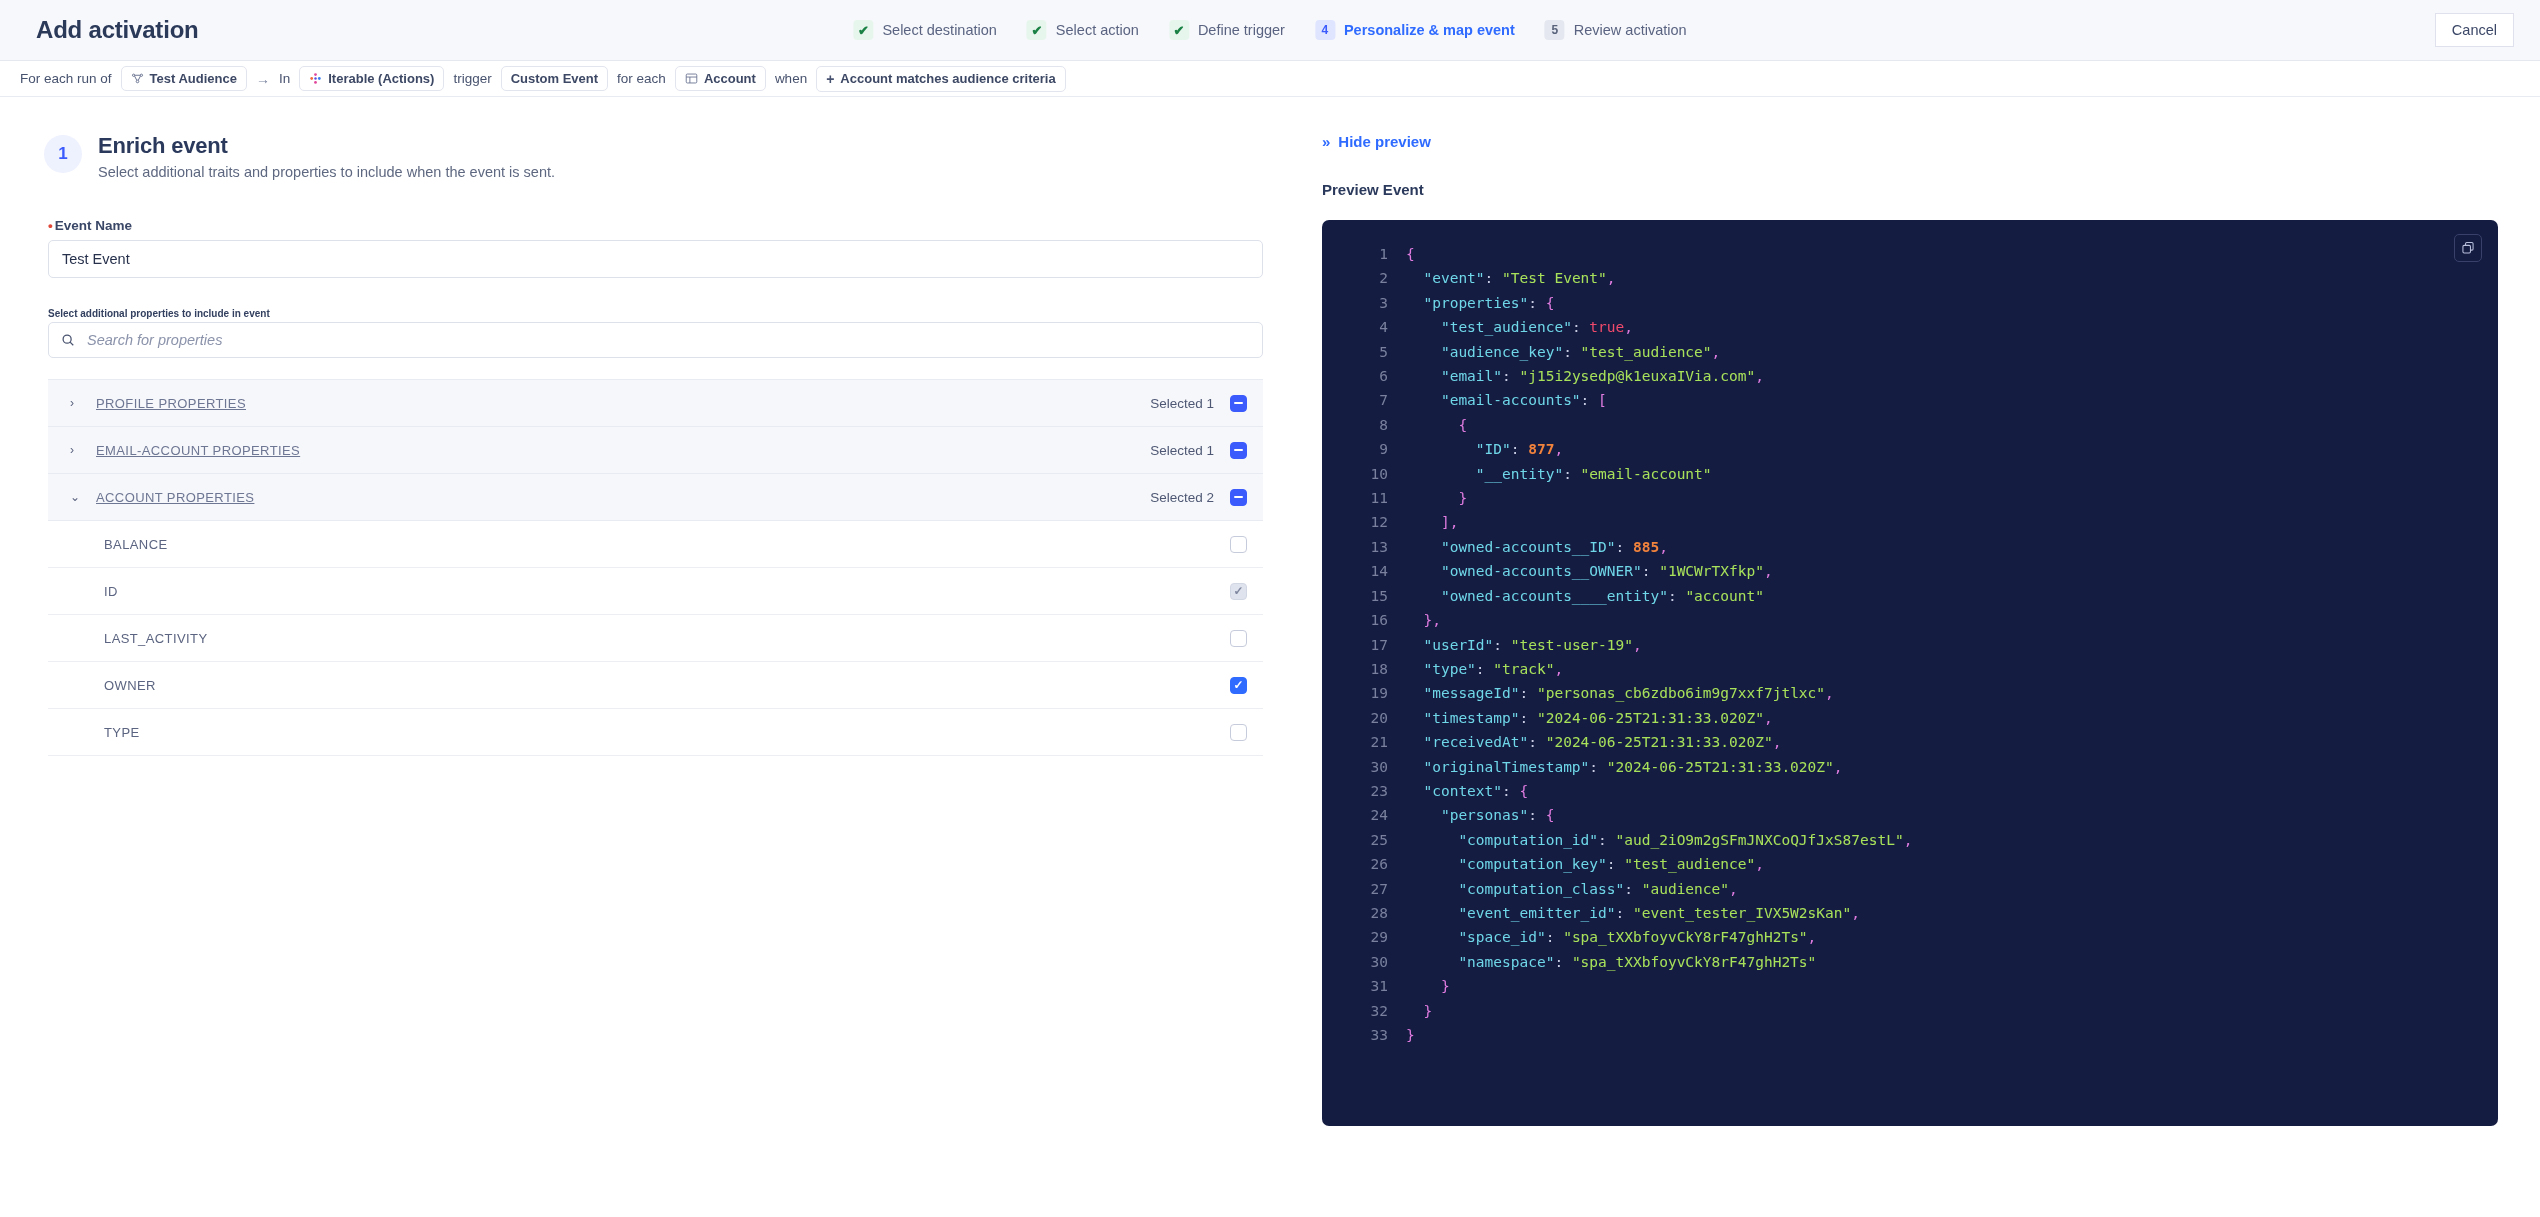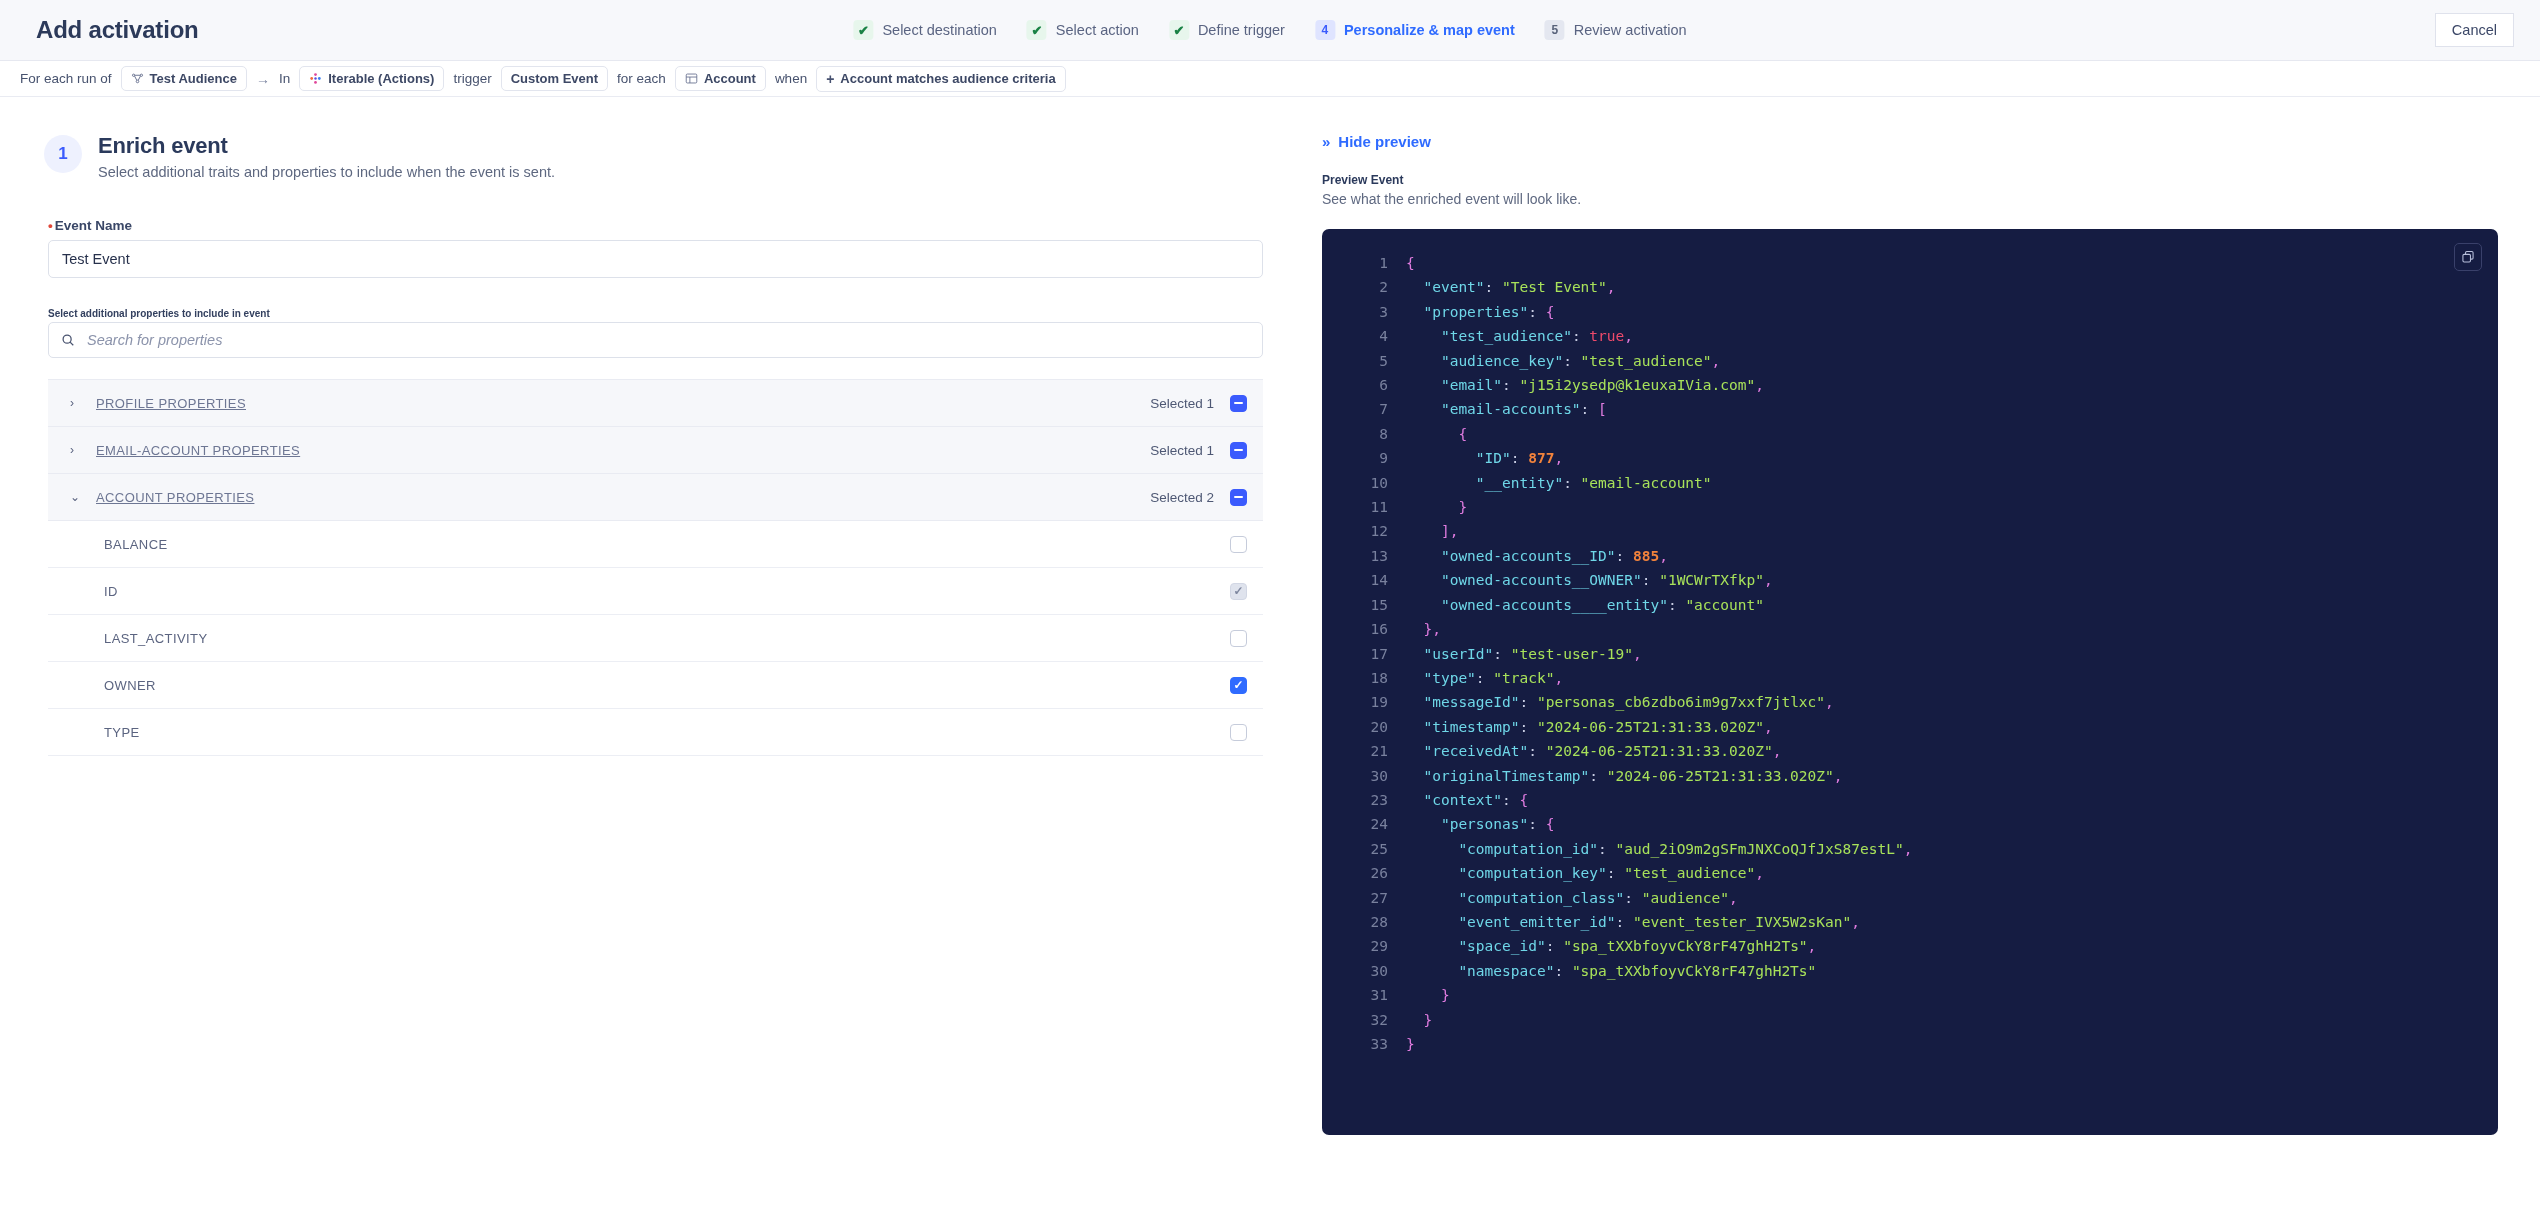--- a/index.html
+++ b/index.html
@@ -159,21 +159,21 @@
   }
   .item-name { flex: 1; font-size: 13px; color: #59melt; }
   .item-name { color: #5b6480; letter-spacing: 0.4px; }
 
   
   .hide-preview {
     display: inline-flex; align-items: center; gap: 8px;
     color: #2f6bff; font-size: 15px; font-weight: 700; cursor: pointer;
   }
   .preview-title {
-    margin-top: 22px; font-size: 12px; font-weight: 700; color: #2b3category; }
+    margin-top: 30px; font-size: 15px; font-weight: 700; color: #2b3category; }
   .preview-title { color: #2b3a5c; }
   .preview-sub { font-size: 14px; color: #5e6880; margin-top: 4px; }
 
   .code-card {
     margin-top: 22px;
     background: #151c42;
     border-radius: 7px;
     position: relative;
     height: 906px;
     padding: 22px 0 0 0;
@@ -365,21 +365,20 @@
     </div>
   </div>
 
   <div class="right-pane">
     <div class="hide-preview">
       <span>»</span>
       <span>Hide preview</span>
     </div>
 
     <div class="preview-title">Preview Event</div>
-    <div class="preview-sub">See what the enriched event will look like.</div>
 
     <div class="code-card">
       <button class="copy-btn">
         <svg width="14" height="14" viewBox="0 0 16 16" fill="none" stroke="#b9c0dc" stroke-width="1.2">
           <rect x="5.2" y="1.8" width="8.6" height="8.6" rx="1.4"></rect>
           <rect x="2.2" y="5" width="8.6" height="8.6" rx="1.4" fill="#151c42"></rect>
         </svg>
       </button>
       <div class="code-lines" id="code-lines">
           <div class="cl"><span class="ln">1</span><span class="tk-pun">{</span></div>

